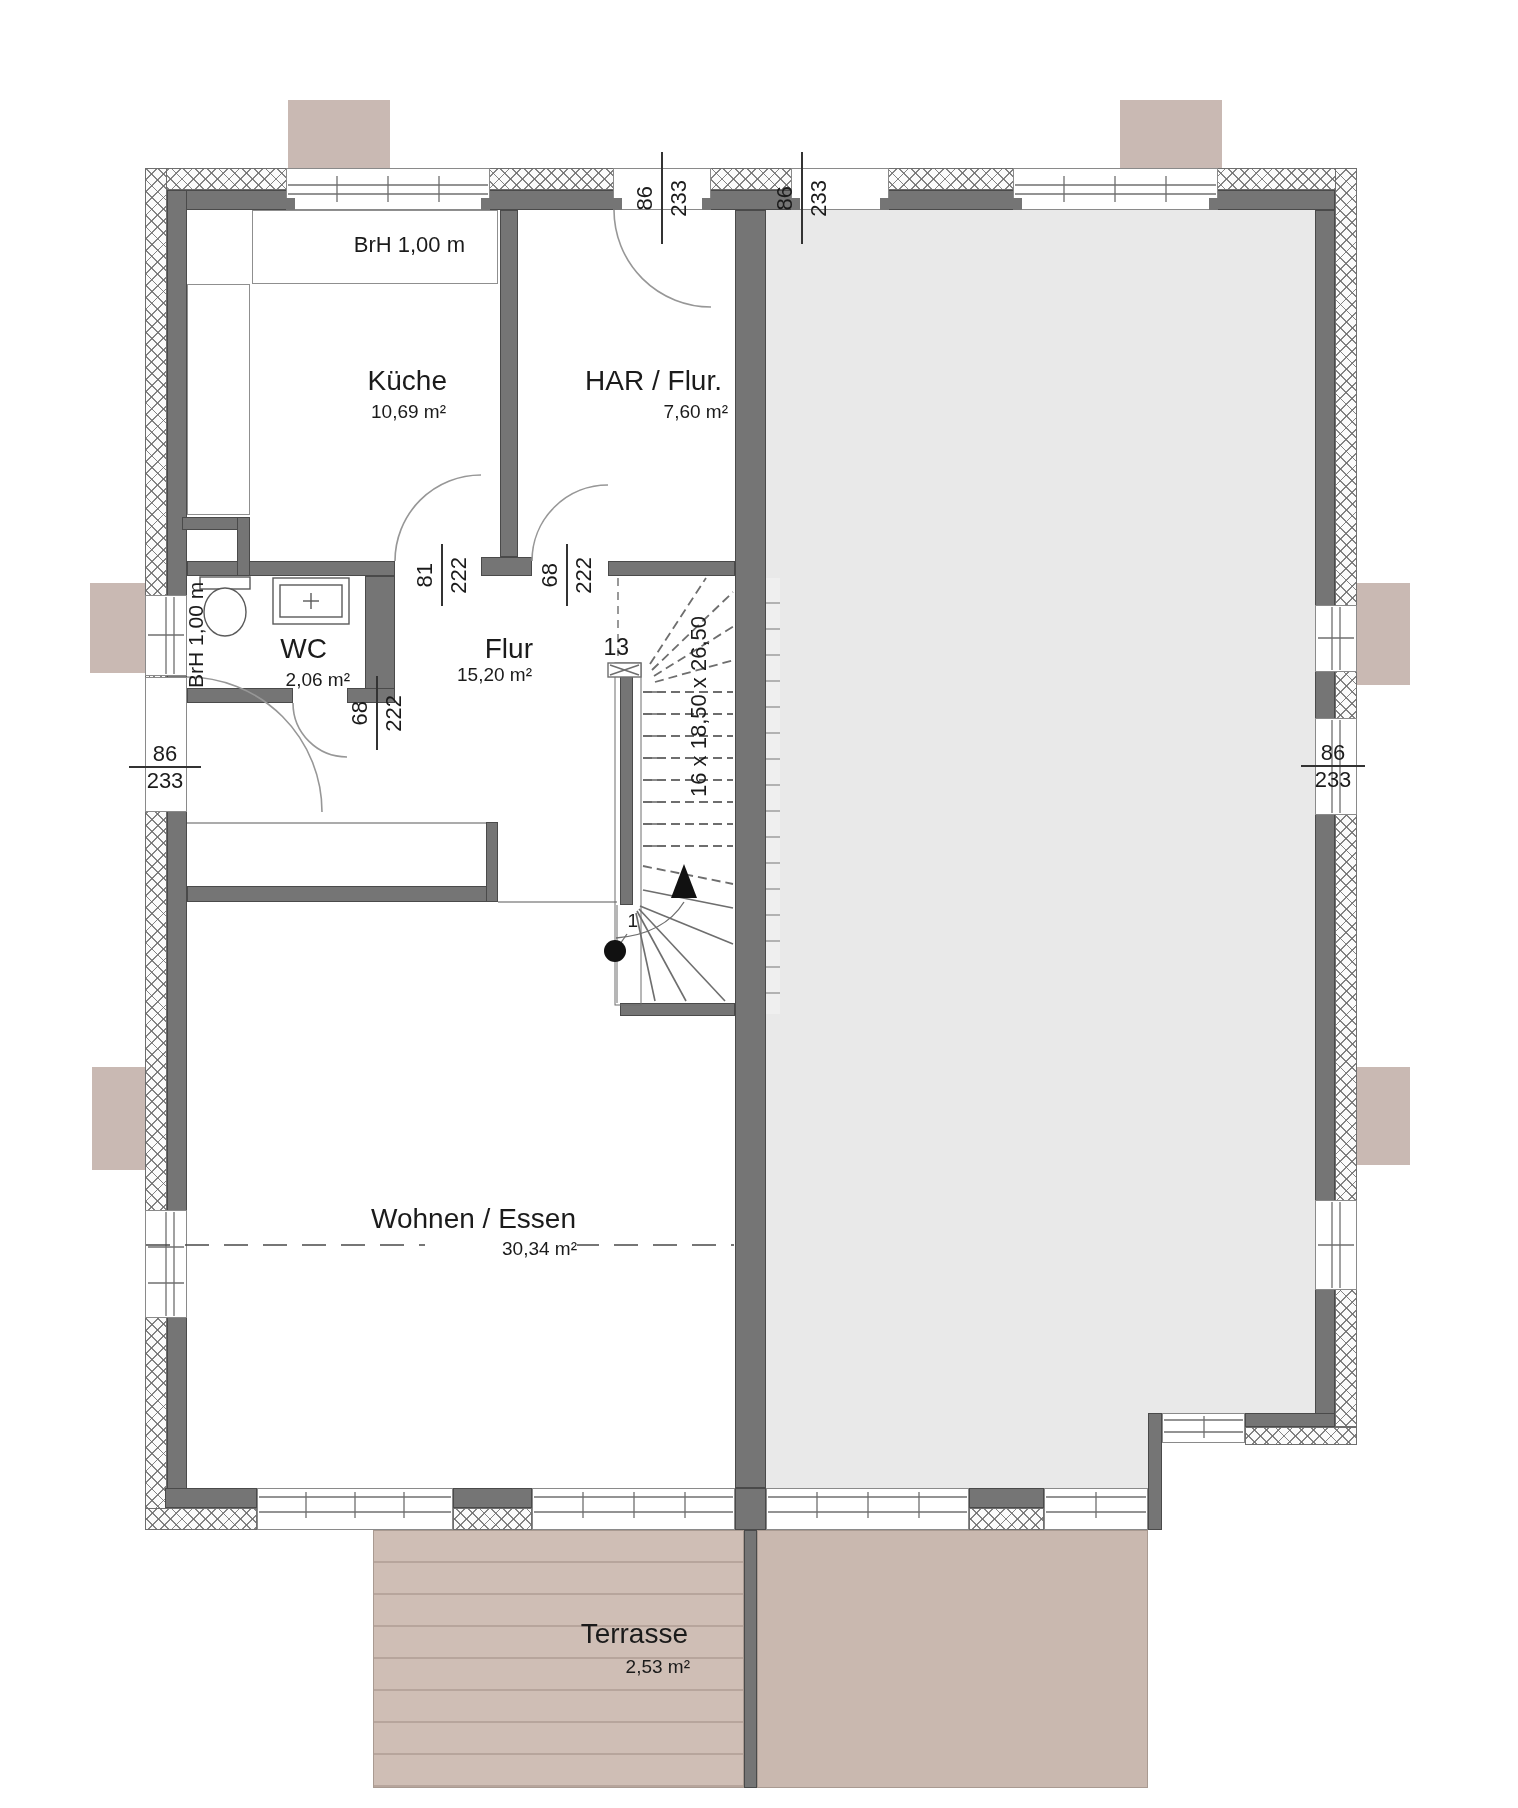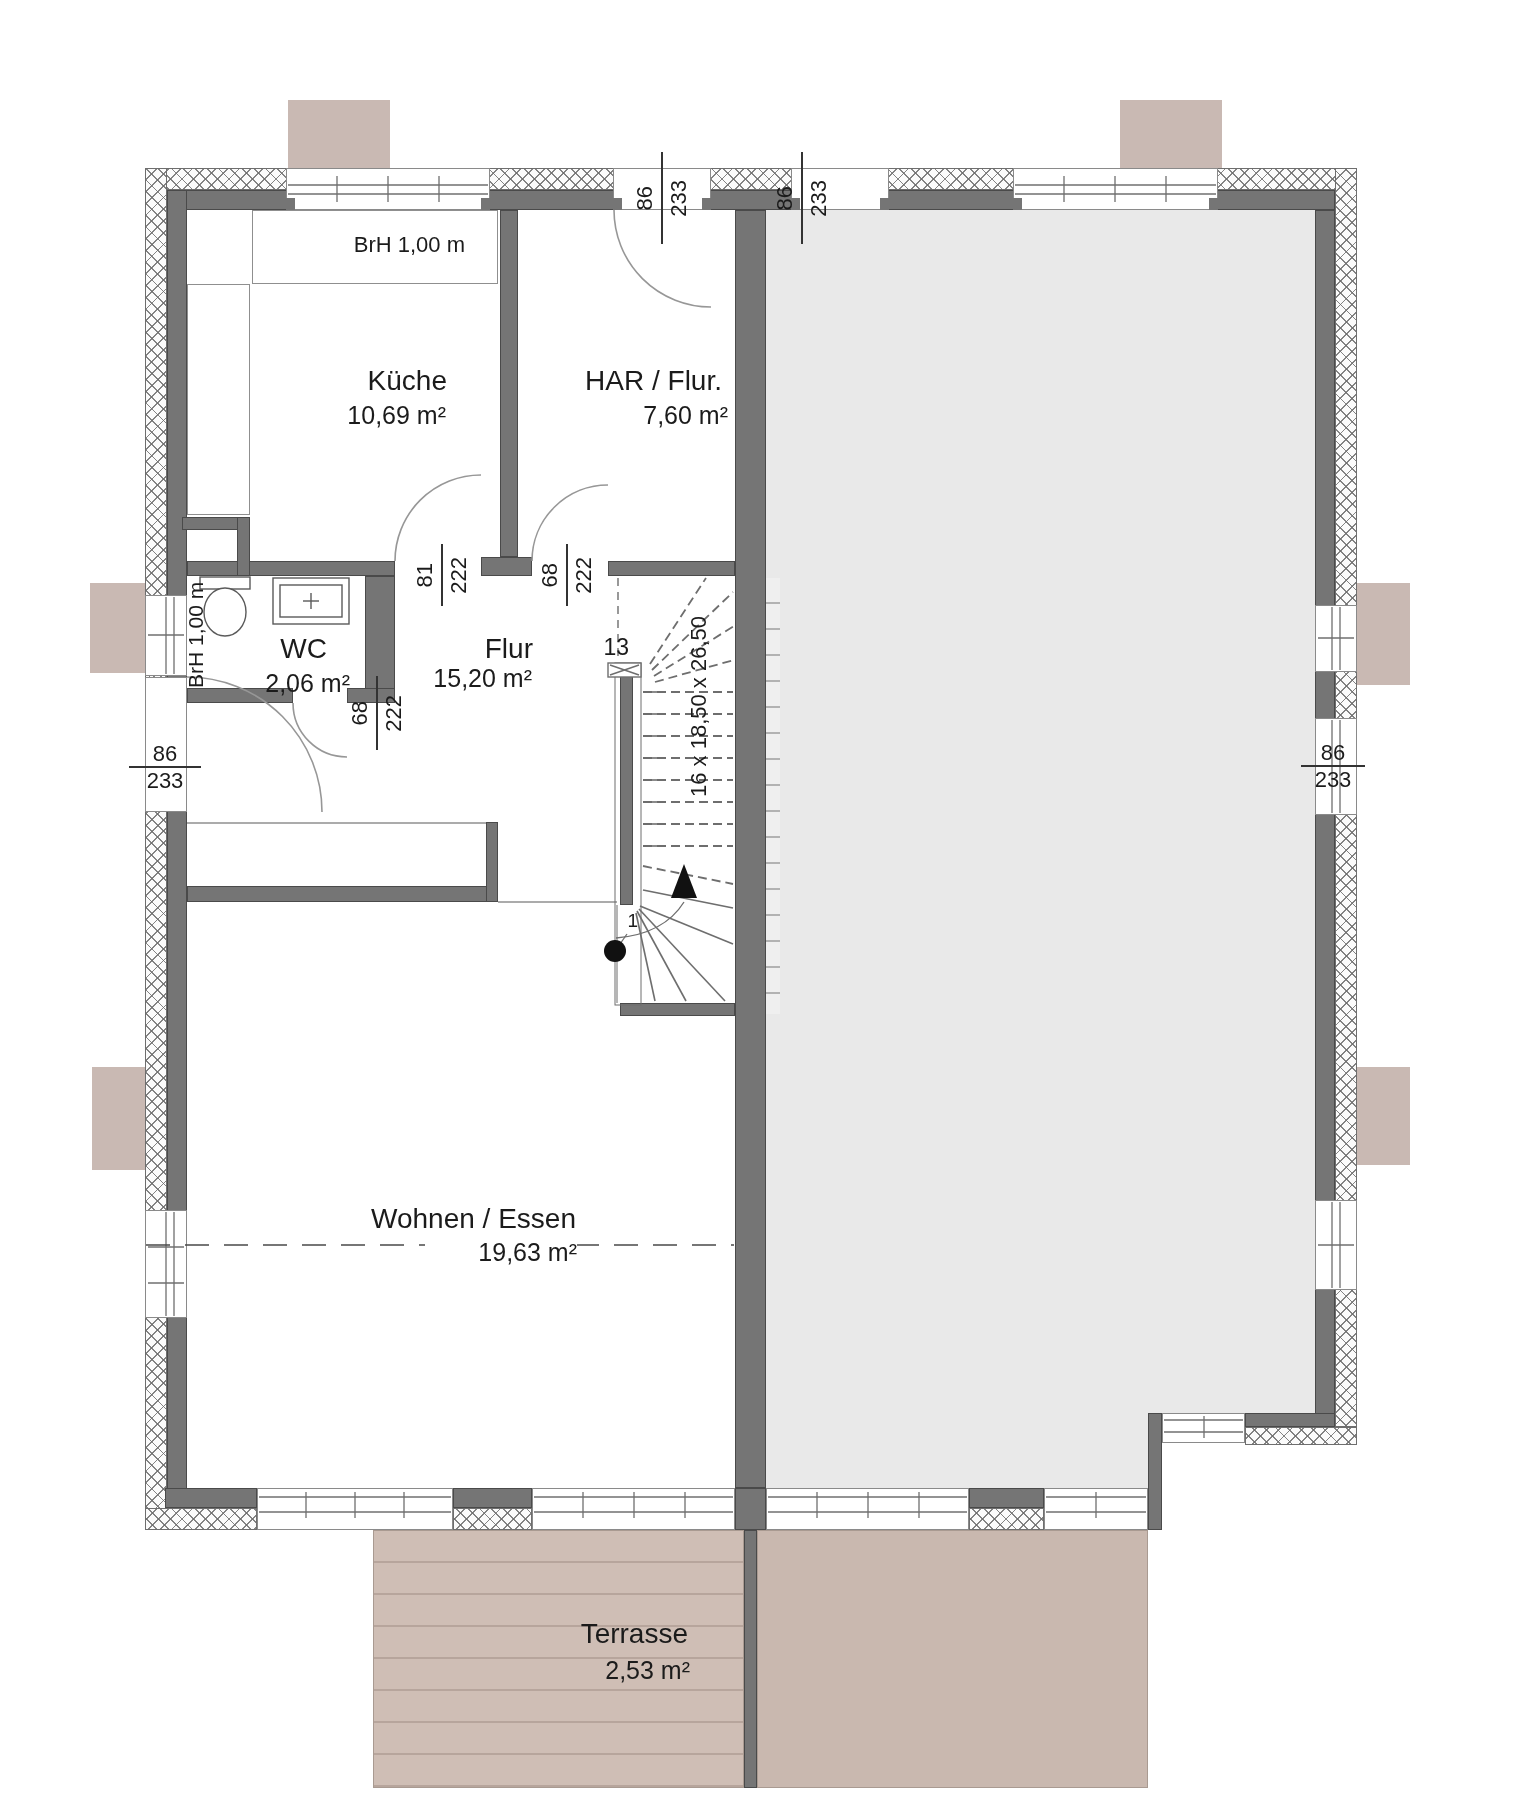--- a/index.html
+++ b/index.html
@@ -15,21 +15,21 @@
   .nub{position:absolute;background:#757575;}
   .fill{position:absolute;background:#e9e9e9;}
   .block{position:absolute;background:#c9b9b3;}
   .terr{position:absolute;background:#cfbeb5;border:1px solid #a99a91;box-sizing:border-box;
     background-image:repeating-linear-gradient(180deg, rgba(0,0,0,0) 0 30px, #b7a59c 30px 32px);}
   .terr2{position:absolute;background:#c9b8af;border:1px solid #a99a91;box-sizing:border-box;}
   .nstair{position:absolute;background-color:#efefef;
     background-image:repeating-linear-gradient(180deg, rgba(0,0,0,0) 0 24px, #b2b2b2 24px 26px);}
   .lbl{position:absolute;text-align:right;white-space:nowrap;}
   .room{font-size:28px;}
-  .area{font-size:25px;}
+  .area{font-size:19px;}
   .vtext{writing-mode:vertical-rl;transform:rotate(180deg);}
   .vdim{position:absolute;display:flex;align-items:center;gap:3px;font-size:22px;}
   .vdim .bar{width:1.5px;background:#333;}
   .hdim{position:absolute;display:flex;flex-direction:column;align-items:center;font-size:22px;line-height:1.15;}
   .hdim .bar{height:1.5px;background:#333;width:100%;}
   svg{position:absolute;left:0;top:0;pointer-events:none;}
 </style>
 </head>
 <body>
 
@@ -240,21 +240,21 @@
 
   <div class="lbl room" style="left:267px;top:365px;width:180px">Küche</div>
   <div class="lbl area" style="left:266px;top:401px;width:180px">10,69 m²</div>
   <div class="lbl room" style="left:527px;top:365px;width:195px">HAR / Flur.</div>
   <div class="lbl area" style="left:538px;top:401px;width:190px">7,60 m²</div>
   <div class="lbl room" style="left:227px;top:633px;width:100px">WC</div>
   <div class="lbl area" style="left:170px;top:669px;width:180px">2,06 m²</div>
   <div class="lbl room" style="left:353px;top:633px;width:180px">Flur</div>
   <div class="lbl area" style="left:352px;top:664px;width:180px">15,20 m²</div>
   <div class="lbl room" style="left:296px;top:1203px;width:280px">Wohnen / Essen</div>
-  <div class="lbl area" style="left:425px;top:1238px;width:152px;background:#fff">19,63 m²</div>
+  <div class="lbl area" style="left:425px;top:1238px;width:152px;background:#fff">30,34 m²</div>
   <div class="lbl room" style="left:468px;top:1618px;width:220px">Terrasse</div>
   <div class="lbl area" style="left:470px;top:1656px;width:220px">2,53 m²</div>
 
   <div class="lbl" style="left:295px;top:232px;width:170px;font-size:22px">BrH 1,00 m</div>
   <div class="lbl vtext" style="left:184px;top:582px;height:112px;font-size:21px">BrH 1,00 m</div>
   <div class="lbl vtext" style="left:686px;top:616px;height:330px;font-size:22px">16 x 18,50 x 26,50</div>
   <div class="lbl" style="left:597px;top:634px;width:32px;font-size:23px">13</div>
   <div class="lbl" style="left:620px;top:910px;width:18px;font-size:19px">1</div>
 
   <div class="vdim" style="left:632px;top:148px;height:100px">

